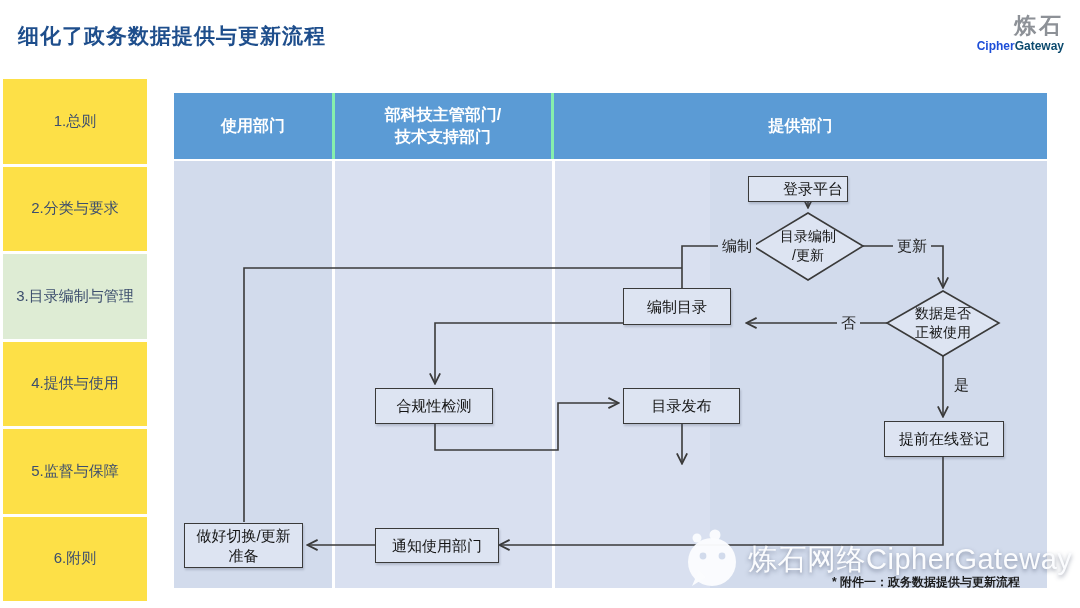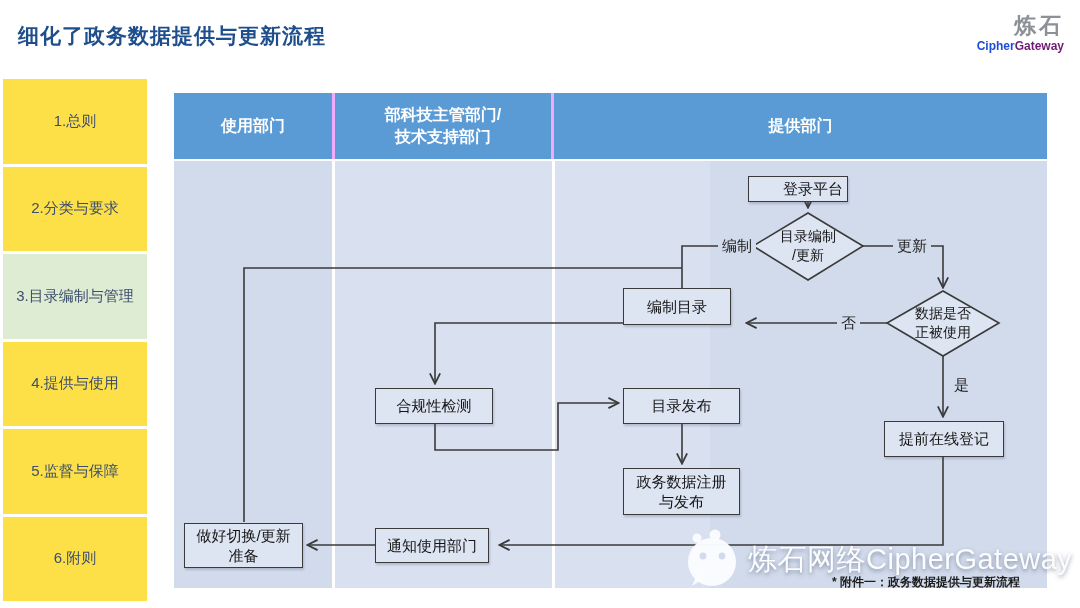--- a/index.html
+++ b/index.html
@@ -11,33 +11,33 @@
   }
   
   .page-title {
     position: absolute; left: 18px; top: 22px;
     font-size: 21px; font-weight: bold; color: #1e4e8c; letter-spacing: 1px;
   }
   .logo { position: absolute; right: 16px; top: 14px; text-align: right; line-height: 1.1; }
   .logo-cn { font-size: 22px; font-weight: bold; color: #8d9197; letter-spacing: 3px; text-align: right; }
   .logo-en { font-size: 12px; font-weight: bold; margin-top: 2px; }
   .logo-en .cipher { color: #1d4ed8; }
-  .logo-en .gateway { color: #701a75; }
+  .logo-en .gateway { color: #0c4a6e; }
   
   .sidebar { position: absolute; left: 2px; top: 78px; width: 146px; height: 525px;
     display: flex; flex-direction: column; }
   .side-item {
     flex: 1; display: flex; align-items: center; justify-content: center;
     background: #fde047; border: 1px solid #ffffff; border-bottom-width: 2px;
     color: #3d4e6e; font-size: 15px; text-align: center;
   }
   .side-item.active { background: #deecd4; }
   
   .lane-header { position: absolute; left: 174px; top: 93px; width: 873px; height: 66px;
-    display: flex; gap: 3px; background: #f0abfc; }
+    display: flex; gap: 3px; background: #86efac; }
   .lane-cell {
     background: #5b9bd5; color: #ffffff; font-size: 16px; font-weight: 600;
     display: flex; align-items: center; justify-content: center;
     text-align: center; white-space: pre-line; line-height: 1.35;
   }
   .lane-c1 { width: 158px; } .lane-c2 { width: 216px; } .lane-c3 { width: 493px; }
   
   .flow-body { position: absolute; left: 174px; top: 161px; width: 873px; height: 427px;
     background: #d2dbec; }
   .lane-tint2 { position: absolute; left: 161px; top: 0; width: 375px; height: 427px;
@@ -137,24 +137,22 @@
       <polygon points="692,586 706,577 699,570" fill="#fbfcfe" opacity="0.97"></polygon>
       <circle cx="703" cy="556" r="3.4" fill="#d2dbec"></circle>
       <circle cx="722" cy="556" r="3.4" fill="#d2dbec"></circle>
     </g>
   </svg>
 
   <div class="node" style="left:748px; top:176px; width:100px; height:26px;padding-left:30px;">登录平台</div>
   <div class="node" style="left:623px; top:288px; width:108px; height:37px;">编制目录</div>
   <div class="node" style="left:375px; top:388px; width:118px; height:36px;">合规性检测</div>
   <div class="node" style="left:623px; top:388px; width:117px; height:36px;">目录发布</div>
-  <div class="node" style="left:623px; top:468px; width:117px; height:47px;">政务数据注册
-与发布</div>
   <div class="node" style="left:884px; top:421px; width:120px; height:36px;">提前在线登记</div>
-  <div class="node" style="left:375px; top:528px; width:114px; height:35px;">通知使用部门</div>
+  <div class="node" style="left:375px; top:528px; width:124px; height:35px;">通知使用部门</div>
   <div class="node" style="left:184px; top:523px; width:119px; height:45px;">做好切换/更新
 准备</div>
 
   <div class="diamond-label" style="left:753px; top:227px;">目录编制
 /更新</div>
   <div class="diamond-label" style="left:888px; top:304px;">数据是否
 正被使用</div>
 
   <div class="edge-label" style="left:702px; top:236px;">编制</div>
   <div class="edge-label" style="left:877px; top:236px;">更新</div>

